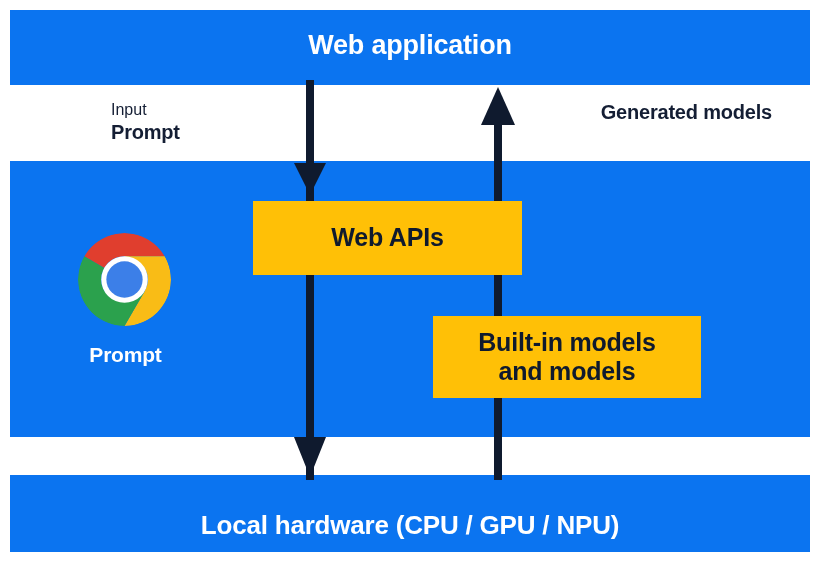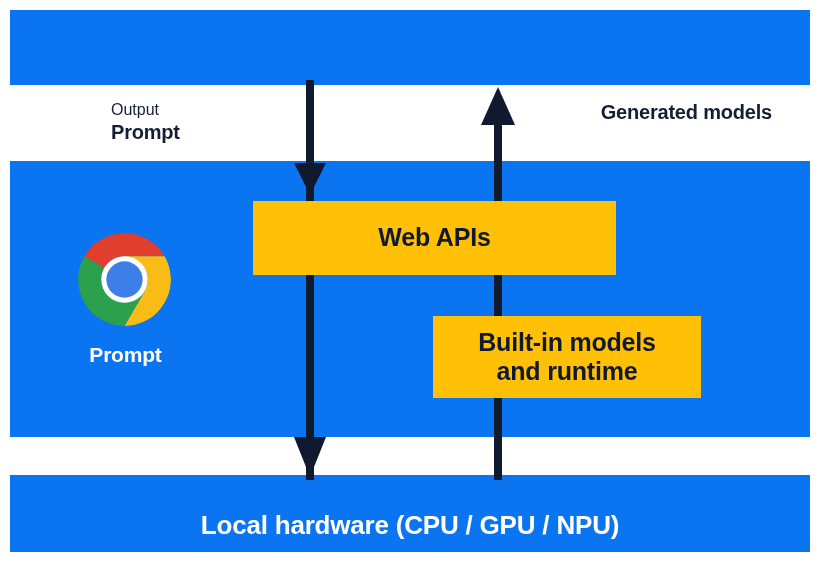--- a/index.html
+++ b/index.html
@@ -86,21 +86,21 @@
     display: flex;
     align-items: center;
     justify-content: center;
     text-align: center;
     line-height: 1.18;
     letter-spacing: -0.2px;
   }
   #box-web-apis {
     left: 253px;
     top: 201px;
-    width: 363px;
+    width: 269px;
     height: 74px;
     font-size: 25px;
   }
   #box-builtin-models {
     left: 433px;
     top: 316px;
     width: 268px;
     height: 82px;
     font-size: 25px;
   }
@@ -157,20 +157,21 @@
     top: 100px;
     text-align: right;
   }
 </style>
 </head>
 <body>
 
 <div id="canvas">
 
   <div class="band" id="band-top"></div>
+  <div class="band-title" id="web-application-title">Web application</div>
 
   <div class="band" id="band-middle"></div>
 
   <div class="band" id="band-bottom"></div>
   <div class="band-title" id="local-hardware-title">Local hardware (CPU / GPU / NPU)</div>
 
   <svg class="arrow-svg" id="arrow-input" viewBox="0 0 48 400" aria-hidden="true">
 
     <rect x="20" y="0" width="8" height="400" fill="#0F1A2E"></rect>
 
@@ -180,21 +181,21 @@
   </svg>
 
   <svg class="arrow-svg" id="arrow-output" viewBox="0 0 48 396" aria-hidden="true">
 
     <rect x="20" y="20" width="8" height="376" fill="#0F1A2E"></rect>
 
     <polygon points="24,3 41,41 7,41" fill="#0F1A2E"></polygon>
   </svg>
 
   <div class="flow-label" id="label-input">
-    <span class="caption">Output</span>
+    <span class="caption">Input</span>
     <span class="value">Prompt</span>
   </div>
 
   <div class="flow-label" id="label-output">
     <span class="value">Generated models</span>
   </div>
 
   <svg id="chrome-logo" viewBox="0 0 100 100" aria-hidden="true">
     <defs>
       <clipPath id="chromeClip">
@@ -217,17 +218,17 @@
 
   <div id="browser-label">Prompt</div>
 
   <div class="amber-box" id="box-web-apis">
     <span class="box-line">Web APIs</span>
   </div>
 
   <div class="amber-box" id="box-builtin-models">
     <div>
       <span class="box-line">Built-in models</span>
-      <span class="box-line">and runtime</span>
+      <span class="box-line">and models</span>
     </div>
   </div>
 
 </div>
 
 </body></html>

